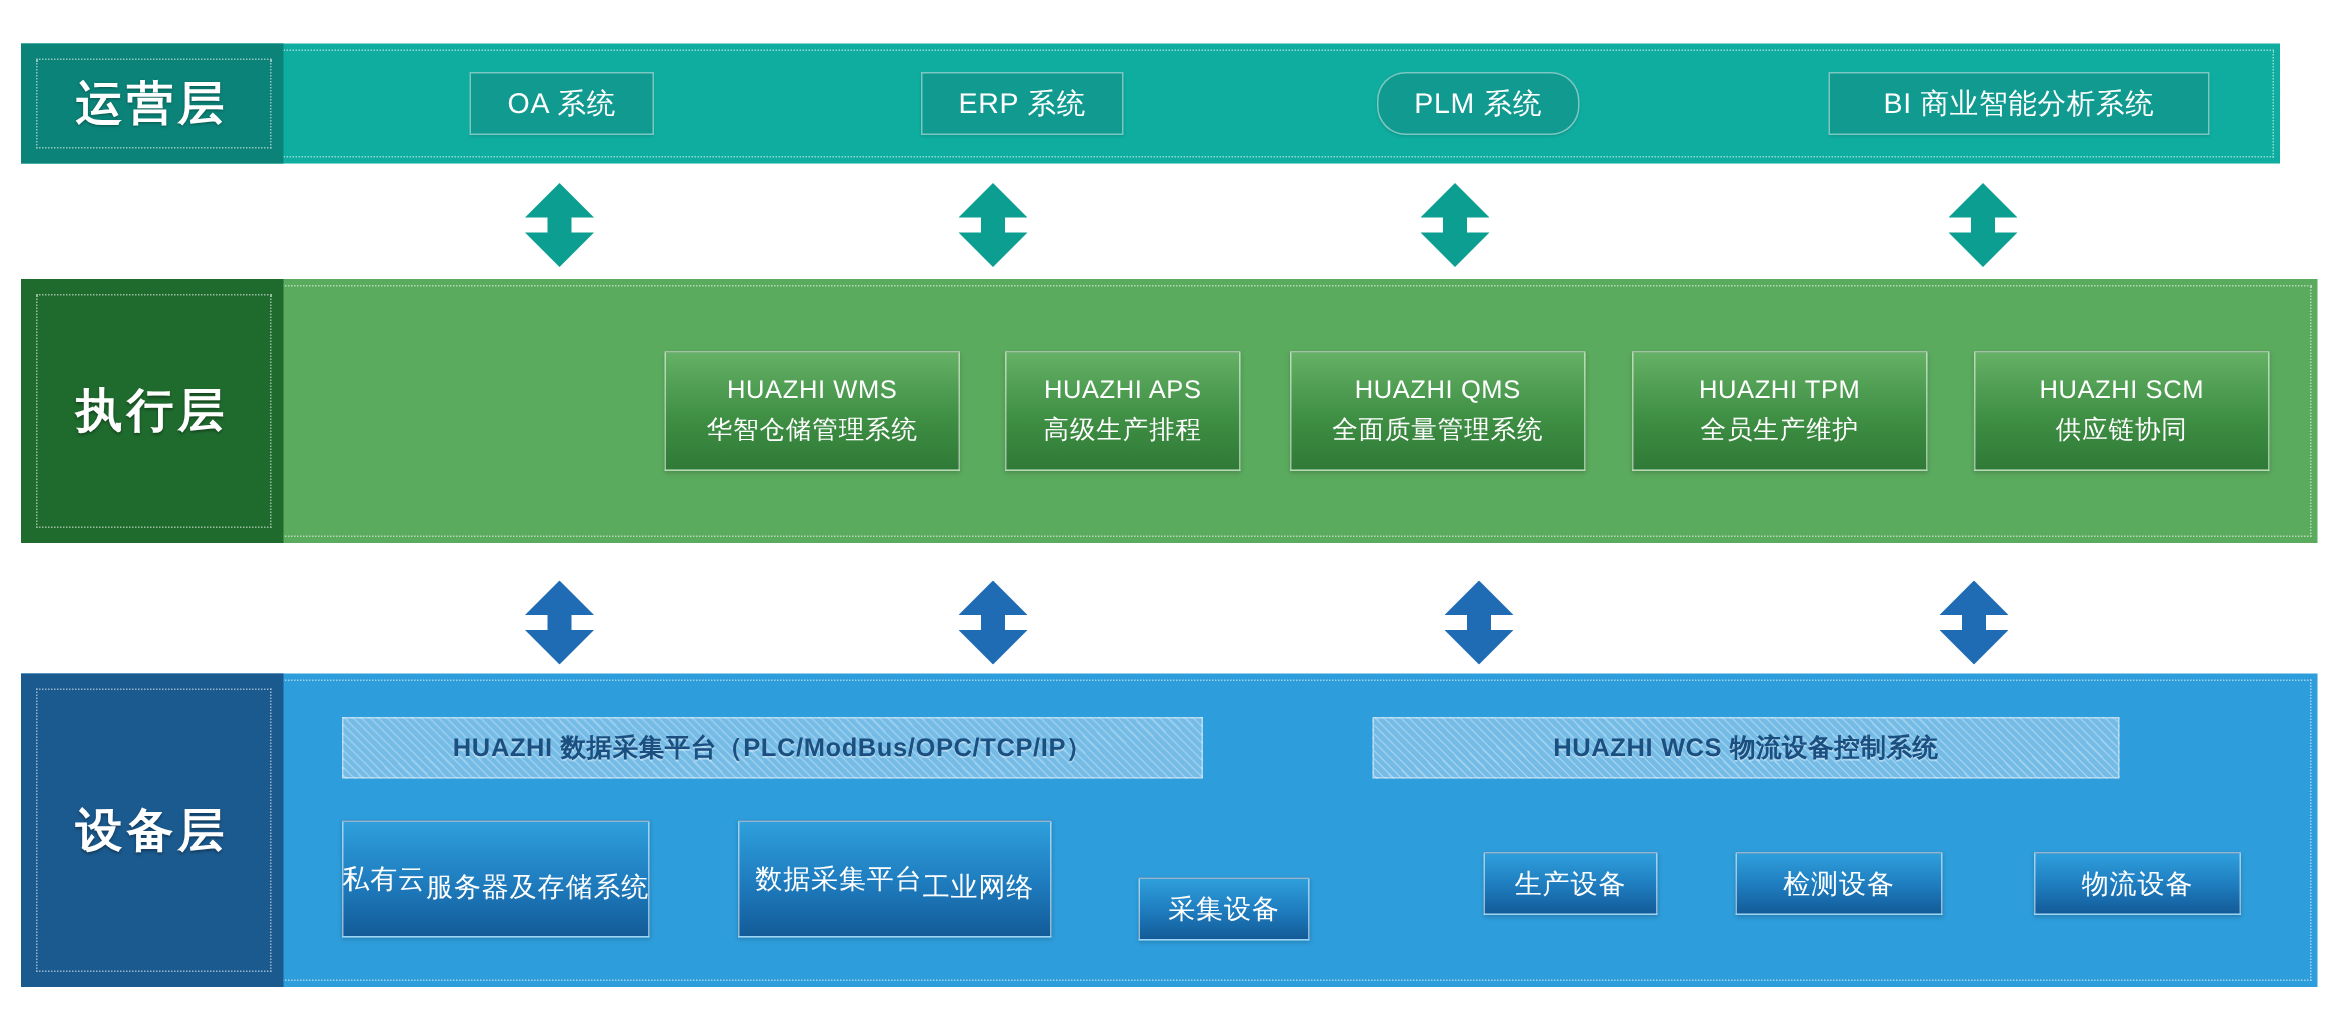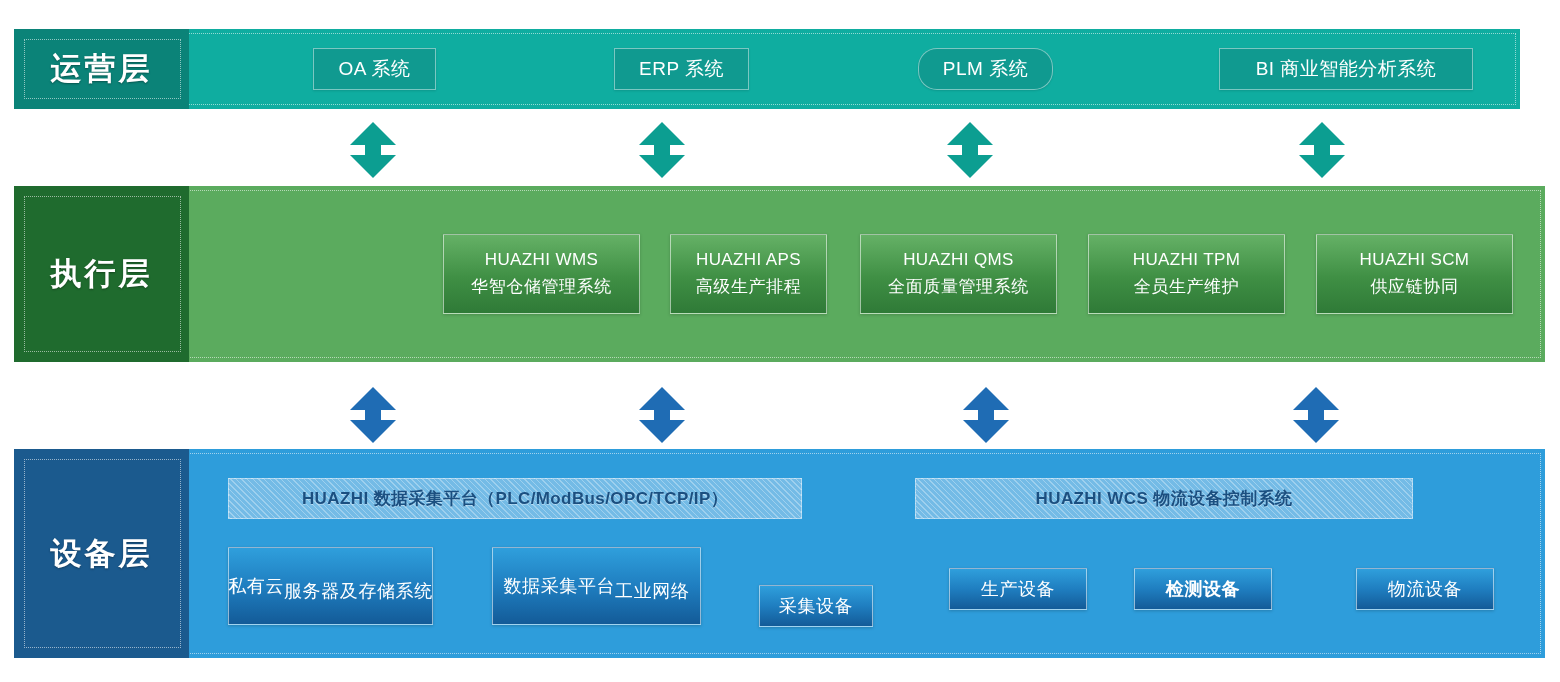--- a/index.html
+++ b/index.html
@@ -262,24 +262,24 @@
         <div class="t2">服务器及存储系统</div>
       </div>
       <div class="dev-card" style="left:303px;top:98px;width:209px;height:78px;">
         <div class="t1">数据采集平台</div>
         <div class="t2">工业网络</div>
       </div>
 
       <div class="dev-card dev-small" style="left:570px;top:136px;width:114px;">
         <div class="t1">采集设备</div>
       </div>
-      <div class="dev-card dev-small" style="left:760px;top:119px;width:138px;">
+      <div class="dev-card dev-small" style="left:800px;top:119px;width:116px;">
         <div class="t1">生产设备</div>
       </div>
-      <div class="dev-card dev-small" style="left:945px;top:119px;width:138px;font-weight:bold;">
+      <div class="dev-card dev-small" style="left:968px;top:119px;width:138px;">
         <div class="t1">检测设备</div>
       </div>
       <div class="dev-card dev-small" style="left:1167px;top:119px;width:138px;">
         <div class="t1">物流设备</div>
       </div>
 
     </div>
   </div>
 
 </div>

